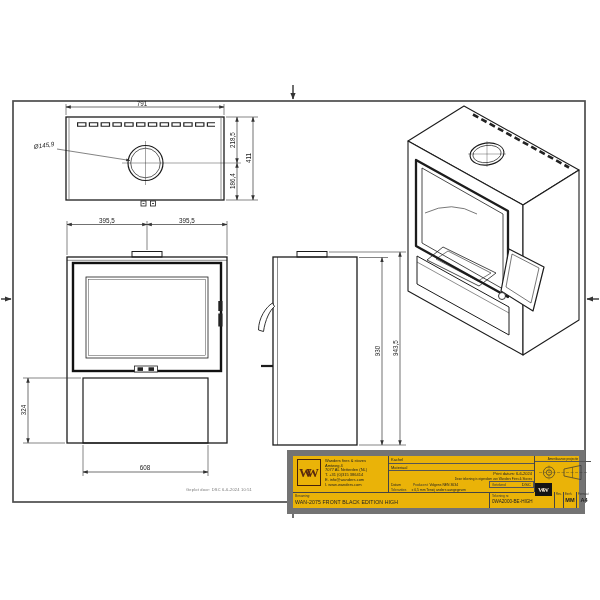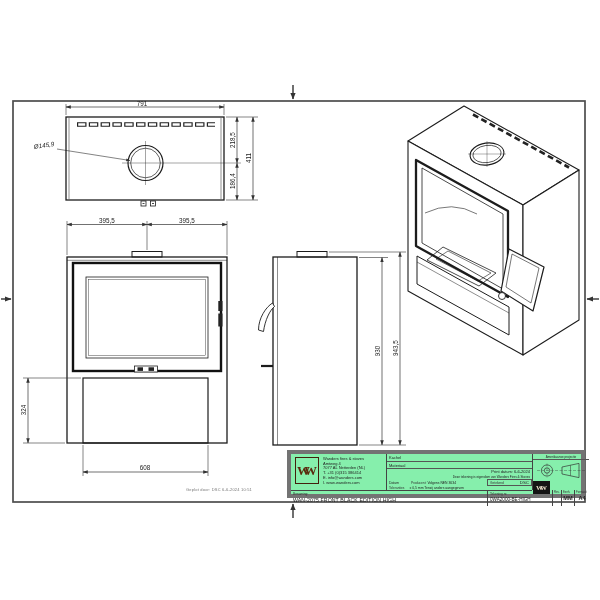--- a/index.html
+++ b/index.html
@@ -4,22 +4,22 @@
 <style>
   html,body{margin:0;padding:0;background:#fff;}
   #sheet{position:relative;width:600px;height:600px;background:#fff;overflow:hidden;
          font-family:"Liberation Sans",sans-serif;color:#222;}
   .abs{position:absolute;}
   .dim{position:absolute;font-size:6.3px;color:#222;white-space:nowrap;
        transform:translate(-50%,-50%);font-family:"Liberation Sans",sans-serif;}
   .dim.v{transform:translate(-50%,-50%) rotate(-90deg);}
   .dim.it{font-style:italic;}
   
-  .tb{position:absolute;left:287px;top:450px;width:298px;height:48px;
-      border:4px solid #737373;box-sizing:border-box;background:#86efac;font-family:"Liberation Sans",sans-serif;}
+  .tb{position:absolute;left:287px;top:450px;width:298px;height:64px;
+      border:6px solid #737373;box-sizing:border-box;background:#eab308;font-family:"Liberation Sans",sans-serif;}
   .tb *{box-sizing:border-box;}
   .tb .lbl{font-size:3.2px;color:#333;}
   .tb-col1{position:absolute;left:0;top:0;width:96px;height:36px;border-right:1px solid #444;}
   .tb-logo{position:absolute;left:4px;top:3px;width:24px;height:27px;border:1.2px solid #43200b;
            display:flex;align-items:center;justify-content:center;overflow:hidden;}
   .tb-logo span{font-family:"Liberation Serif",serif;font-weight:bold;font-size:13px;
                 color:#5a2a0e;letter-spacing:-0.45em;margin-right:0.45em;}
   .tb-company{position:absolute;left:32px;top:3px;width:62px;font-size:4px;line-height:4.7px;color:#222;}
   .tb-kachel{position:absolute;left:96px;top:0;width:145px;height:7.5px;border-bottom:1px solid #555;
              font-size:4px;padding:1px 0 0 2px;}

